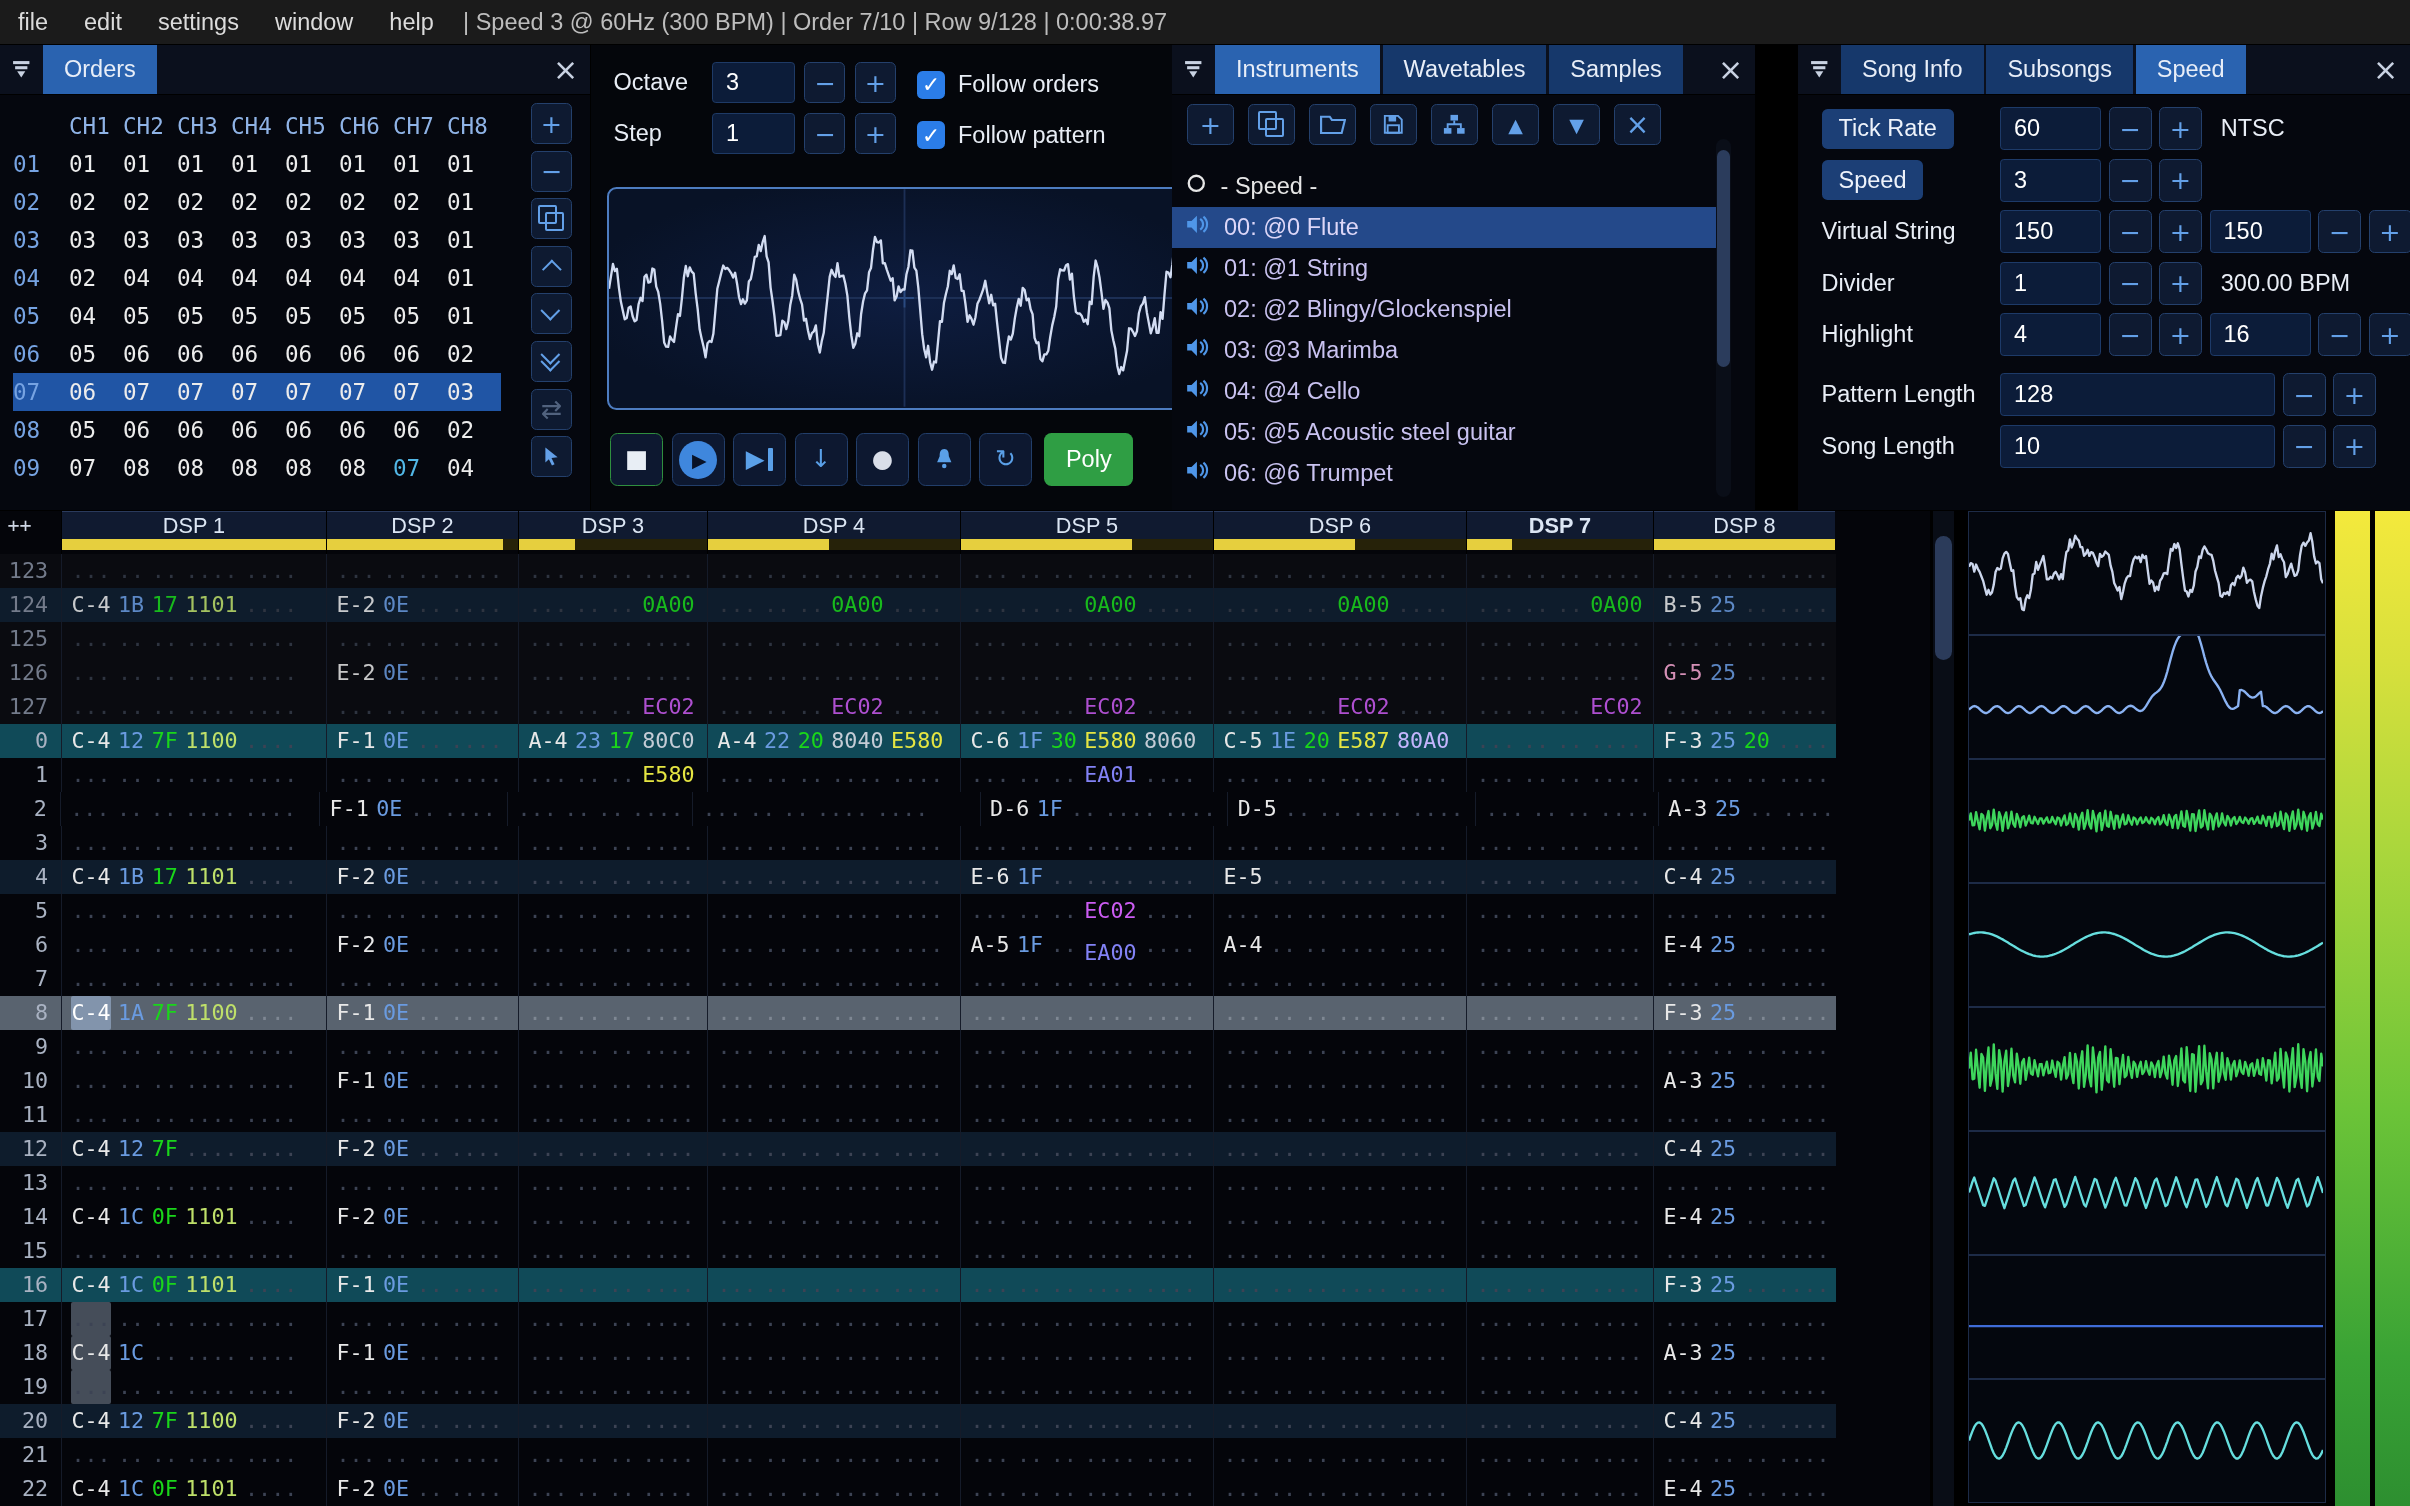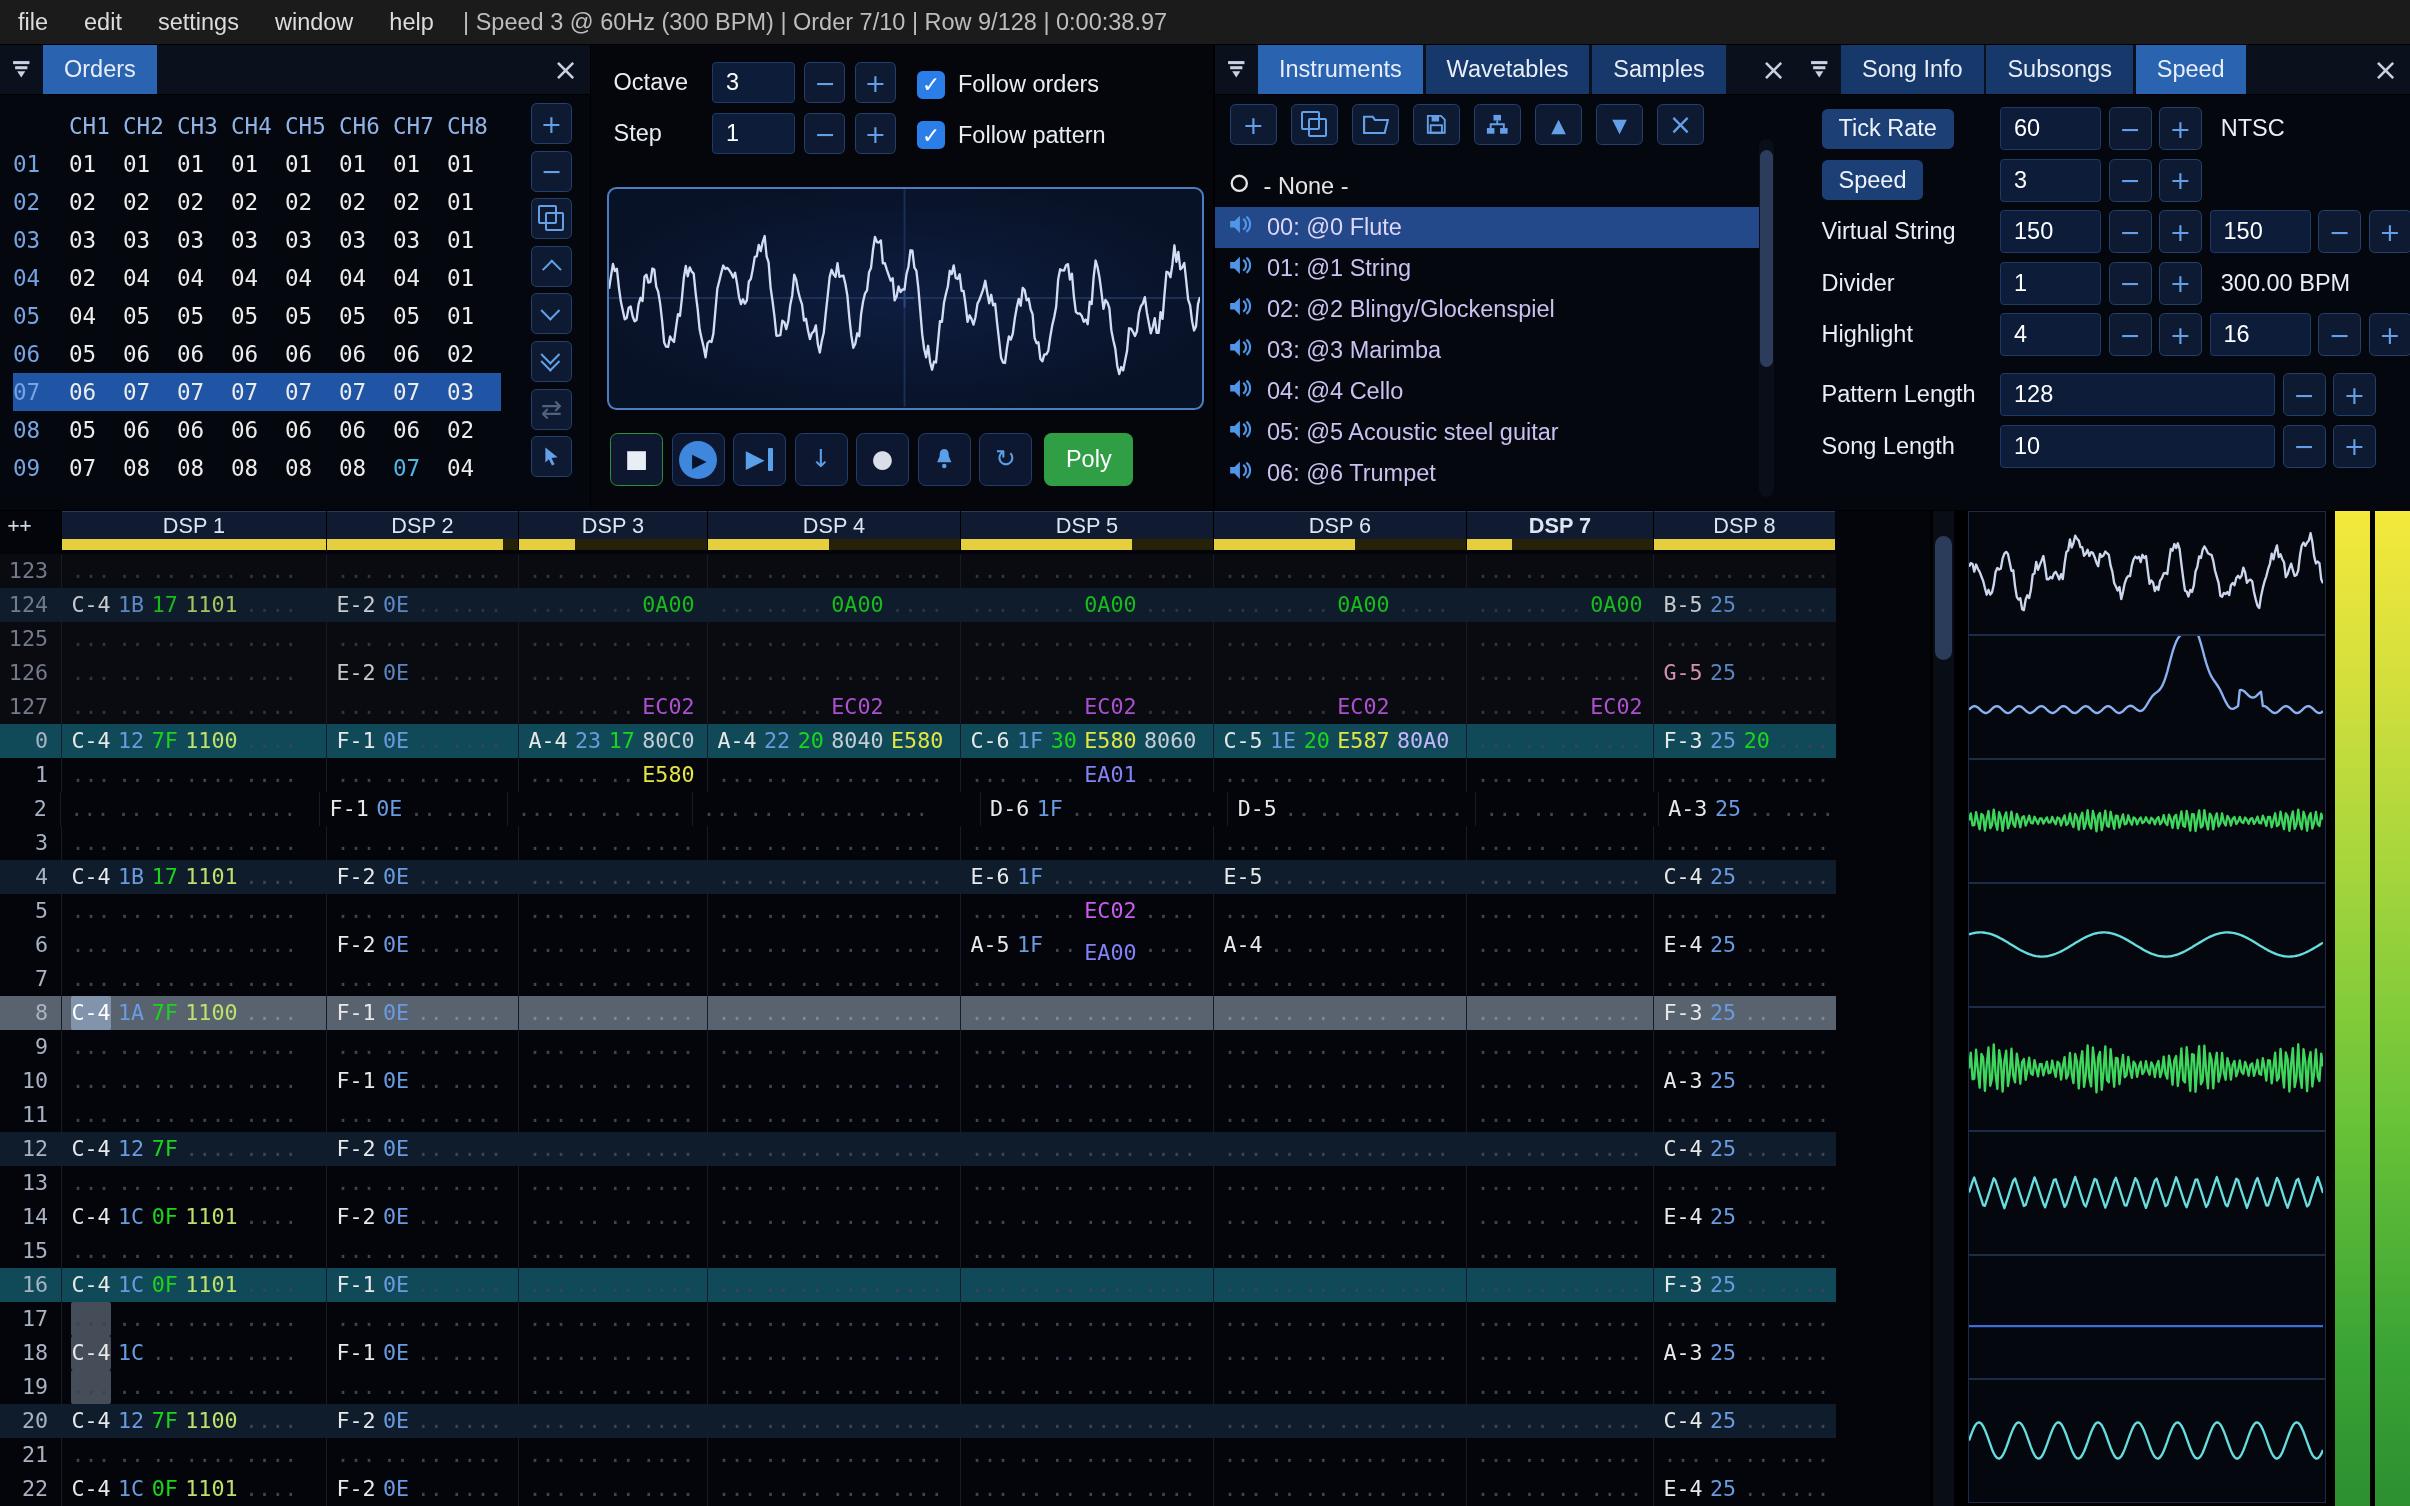--- a/index.html
+++ b/index.html
@@ -10,21 +10,21 @@
   #menubar{position:absolute;left:0;top:0;width:2411px;height:45px;background:#1b1b1b;
            display:flex;align-items:center;font-size:23.5px;color:#dcdcdc;border-bottom:1.9px solid #000;box-sizing:border-box;}
   .menu-item{padding:0 18px;}
   #menu-status{color:#bdbdbd;margin-left:11.3px;white-space:pre;}
 
   
   .panel{position:absolute;top:45px;height:466px;background:#05070e;box-sizing:border-box;
          border-right:1.9px solid #000;border-bottom:1.9px solid #000;}
   #orders-panel{left:0;width:591px;}
   #playback-panel{left:591px;width:623px;background:#04060b;}
-  #instruments-panel{left:1215px;width:584px;}
+  #instruments-panel{left:1172px;width:584px;}
   #songinfo-panel{left:1798px;width:612px;border-right:none;}
 
   .titlebar{height:49px;background:#0b101d;display:flex;align-items:stretch;border-bottom:1.9px solid #000;}
   .collapse-btn{width:43px;display:flex;align-items:center;justify-content:center;color:#c9d2e2;}
   .tab{display:flex;align-items:center;padding:0 21px;font-size:23.5px;color:#e8eef8;margin-right:2.8px;white-space:n owrap;}
   .tab.on{background:#2a63b0;}
   .tab.off{background:#16386b;}
   .close-x{margin-left:auto;width:49px;display:flex;align-items:center;justify-content:center;
            color:#c9d2e2;font-size:30px;font-family:"DejaVu Sans",sans-serif;}
 
@@ -389,21 +389,21 @@
       </div>
       <div class="sqbtn ibtn" style="font-size: 19px;">▲</div>
       <div class="sqbtn ibtn" style="font-size: 19px;">▼</div>
       <div class="sqbtn ibtn" style="font-size: 28px;">×</div>
     </div>
   <div id="instruments-list">
       <div class="inst-row none">
         <span><svg width="22.6" height="22.6" viewBox="0 0 24 24">
             <circle cx="12" cy="12" r="8" fill="none" stroke="#e6e6e6" stroke-width="2.5"></circle>
           </svg></span>
-        <span>- None -</span>
+        <span>- Speed -</span>
       </div>
       <div class="inst-row sel">
         <span><svg width="26" height="22.6" viewBox="0 0 24 20">
             <path d="M2 7 v6 h4 l5 5 V2 L6 7 Z" fill="#4f96e8"></path>
             <path d="M14 5 a6 6 0 0 1 0 10 M17 3 a9 9 0 0 1 0 14" fill="none" stroke="#4f96e8" stroke-width="2"></path>
           </svg></span>
         <span>00: @0 Flute</span>
       </div>
       <div class="inst-row">
         <span><svg width="26" height="22.6" viewBox="0 0 24 20">

